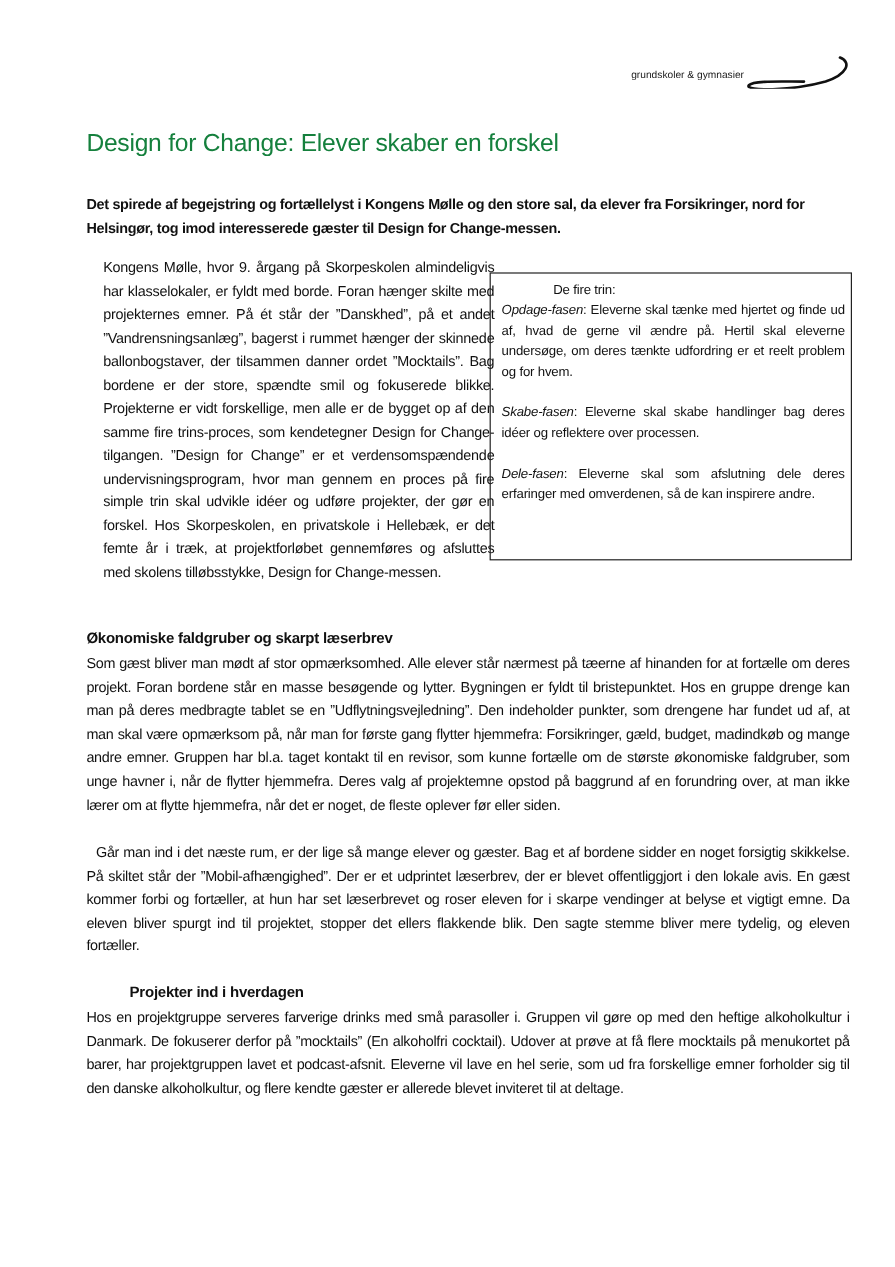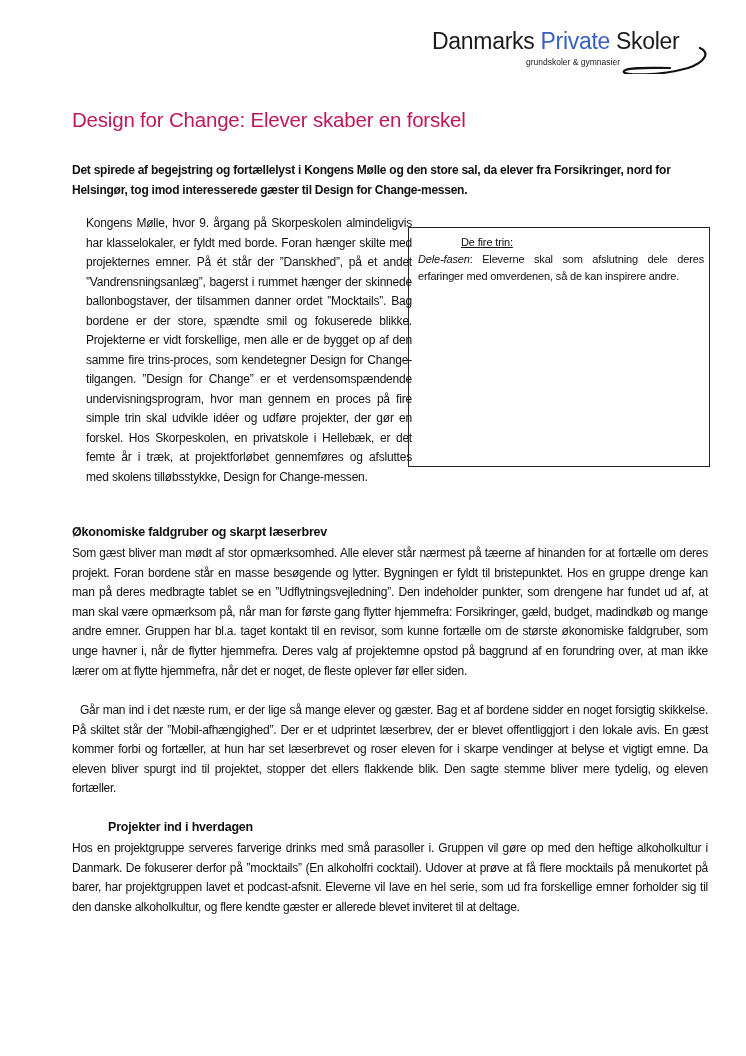--- a/index.html
+++ b/index.html
@@ -3,55 +3,52 @@
   <meta charset="utf-8">
   <style>
     html, body { margin: 0; padding: 0; background: #ffffff; }
     body { width: 746px; height: 1056px; position: relative; overflow: hidden;
            font-family: "Liberation Sans", "DejaVu Sans", sans-serif; color: #111; }
     .logo { position: absolute; left: 432px; top: 28px; width: 290px; height: 50px; }
     .logo-main { position: absolute; left: 0; top: 0; font-size: 23px; letter-spacing: -0.3px; white-space: nowrap; color: #1a1a1a; line-height: 26px; }
     .logo-main .accent { color: #3a5fc4; }
     .logo-sub { position: absolute; left: 94px; top: 29px; font-size: 8.5px; color: #1a1a1a; white-space: nowrap; }
     .logo-swoosh { position: absolute; left: 148px; top: 10px; width: 130px; height: 36px; }
-    .title { position: absolute; left: 72px; top: 108px; font-size: 20.5px; font-weight: normal; margin: 0; color: #be185d; white-space: nowrap; letter-spacing: -0.2px; }
+    .title { position: absolute; left: 72px; top: 108px; font-size: 20.5px; font-weight: normal; margin: 0; color: #15803d; white-space: nowrap; letter-spacing: -0.2px; }
     .lead { position: absolute; left: 72px; top: 160px; width: 640px; font-size: 12px; font-weight: bold; line-height: 20px; margin: 0; letter-spacing: -0.25px; }
     .col-left { position: absolute; left: 86px; top: 214px; width: 326px; font-size: 12px; line-height: 19.5px; text-align: justify; margin: 0; letter-spacing: -0.2px; }
     .box { position: absolute; left: 408px; top: 227px; width: 286px; height: 228px; border: 1px solid #222; padding: 6px 5px 4px 9px; font-size: 11px; line-height: 17px; }
     .box p { margin: 0 0 17px 0; text-align: justify; letter-spacing: -0.15px; }
     .box p:last-child { margin-bottom: 0; }
-    .box .box-title { text-decoration: underline; margin: 0; padding-left: 43px; }
+    .box .box-title { margin: 0; padding-left: 43px; }
     .box em { font-style: italic; }
     .h2 { position: absolute; left: 72px; font-size: 12.5px; font-weight: bold; margin: 0; letter-spacing: -0.2px; }
     .para { position: absolute; left: 72px; width: 636px; font-size: 12px; line-height: 19.6px; margin: 0; text-align: justify; letter-spacing: -0.25px; }
     .indent { text-indent: 8px; }
   </style>
 </head>
 <body>
 
 <div class="logo">
-  <div class="logo-main">
-    <span>Danmarks</span>
-    <span class="accent">Private</span>
-    <span>Skoler</span>
-  </div>
   <svg class="logo-swoosh" viewBox="0 0 130 36">
     <path d="M120 10 C 130 14, 126 24, 108 30 C 80 38, 40 38, 44 33 C 48 29, 70 30, 90 30" fill="none" stroke="#111" stroke-width="2.2" stroke-linecap="round"></path>
   </svg>
   <div class="logo-sub">grundskoler &amp; gymnasier</div>
 </div>
 
 <h1 class="title">Design for Change: Elever skaber en forskel</h1>
 
 <p class="lead">Det spirede af begejstring og fortællelyst i Kongens Mølle og den store sal, da elever fra Forsikringer, nord for Helsingør, tog imod interesserede gæster til Design for Change-messen.</p>
 
 <p class="col-left">Kongens Mølle, hvor 9. årgang på Skorpeskolen almindeligvis har klasselokaler, er fyldt med borde. Foran hænger skilte med projekternes emner. På ét står der ”Danskhed”, på et andet ”Vandrensningsanlæg”, bagerst i rummet hænger der skinnede ballonbogstaver, der tilsammen danner ordet ”Mocktails”. Bag bordene er der store, spændte smil og fokuserede blikke. Projekterne er vidt forskellige, men alle er de bygget op af den samme fire trins-proces, som kendetegner Design for Change-tilgangen. ”Design for Change” er et verdensomspændende undervisningsprogram, hvor man gennem en proces på fire simple trin skal udvikle idéer og udføre projekter, der gør en forskel. Hos Skorpeskolen, en privatskole i Hellebæk, er det femte år i træk, at projektforløbet gennemføres og afsluttes med skolens tilløbsstykke, Design for Change-messen.</p>
 
 <div class="box">
   <p class="box-title">De fire trin:</p>
+  <p><em>Opdage-fasen</em><span>: Eleverne skal tænke med hjertet og finde ud af, hvad de gerne vil ændre på. Hertil skal eleverne undersøge, om deres tænkte udfordring er et reelt problem og for hvem.</span></p>
+  <p><em>Skabe-fasen</em><span>: Eleverne skal skabe handlinger bag deres idéer og reflektere over processen.</span></p>
   <p><em>Dele-fasen</em><span>: Eleverne skal som afslutning dele deres erfaringer med omverdenen, så de kan inspirere andre.</span></p>
 </div>
 
 <h2 class="h2" style="top:525px;">Økonomiske faldgruber og skarpt læserbrev</h2>
 <p class="para" style="top:544px;">Som gæst bliver man mødt af stor opmærksomhed. Alle elever står nærmest på tæerne af hinanden for at fortælle om deres projekt. Foran bordene står en masse besøgende og lytter. Bygningen er fyldt til bristepunktet. Hos en gruppe drenge kan man på deres medbragte tablet se en ”Udflytningsvejledning”. Den indeholder punkter, som drengene har fundet ud af, at man skal være opmærksom på, når man for første gang flytter hjemmefra: Forsikringer, gæld, budget, madindkøb og mange andre emner. Gruppen har bl.a. taget kontakt til en revisor, som kunne fortælle om de største økonomiske faldgruber, som unge havner i, når de flytter hjemmefra. Deres valg af projektemne opstod på baggrund af en forundring over, at man ikke lærer om at flytte hjemmefra, når det er noget, de fleste oplever før eller siden.</p>
 <p class="para indent" style="top:701px;">Går man ind i det næste rum, er der lige så mange elever og gæster. Bag et af bordene sidder en noget forsigtig skikkelse. På skiltet står der ”Mobil-afhængighed”. Der er et udprintet læserbrev, der er blevet offentliggjort i den lokale avis. En gæst kommer forbi og fortæller, at hun har set læserbrevet og roser eleven for i skarpe vendinger at belyse et vigtigt emne. Da eleven bliver spurgt ind til projektet, stopper det ellers flakkende blik. Den sagte stemme bliver mere tydelig, og eleven fortæller.</p>
 
 <h2 class="h2" style="top:820px;padding-left:36px;">Projekter ind i hverdagen</h2>
 <p class="para" style="top:839px;">Hos en projektgruppe serveres farverige drinks med små parasoller i. Gruppen vil gøre op med den heftige alkoholkultur i Danmark. De fokuserer derfor på ”mocktails” (En alkoholfri cocktail). Udover at prøve at få flere mocktails på menukortet på barer, har projektgruppen lavet et podcast-afsnit. Eleverne vil lave en hel serie, som ud fra forskellige emner forholder sig til den danske alkoholkultur, og flere kendte gæster er allerede blevet inviteret til at deltage.</p>
 

